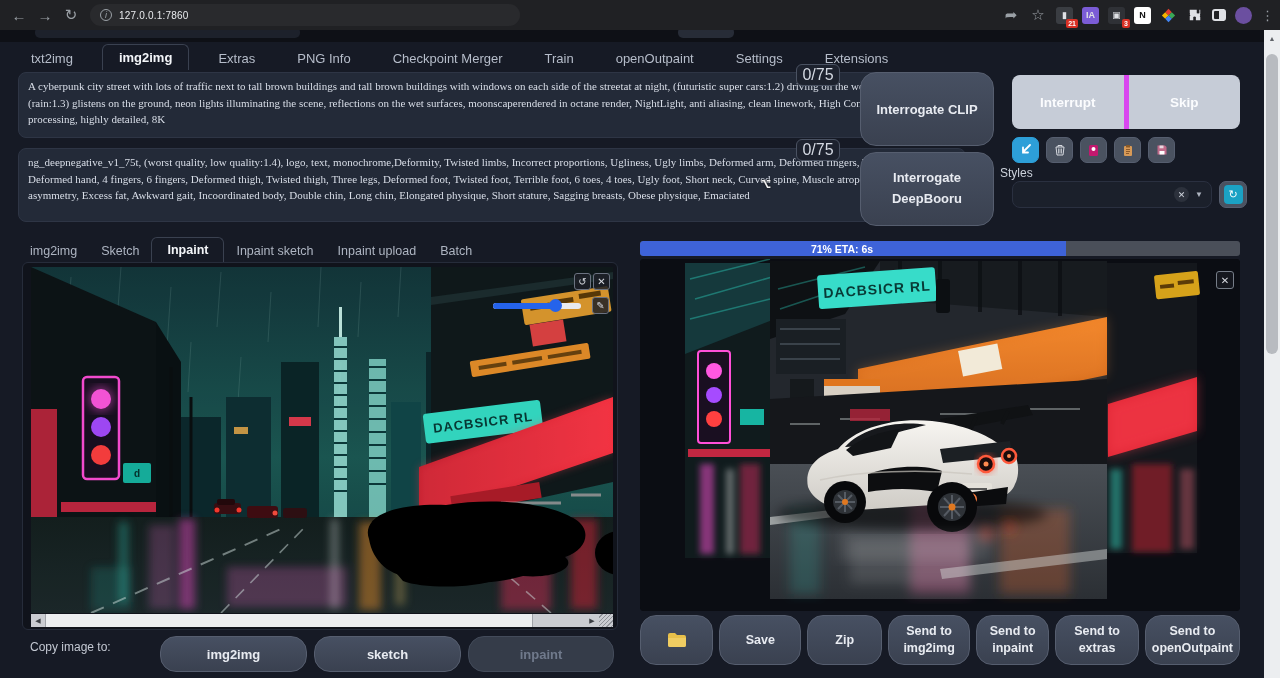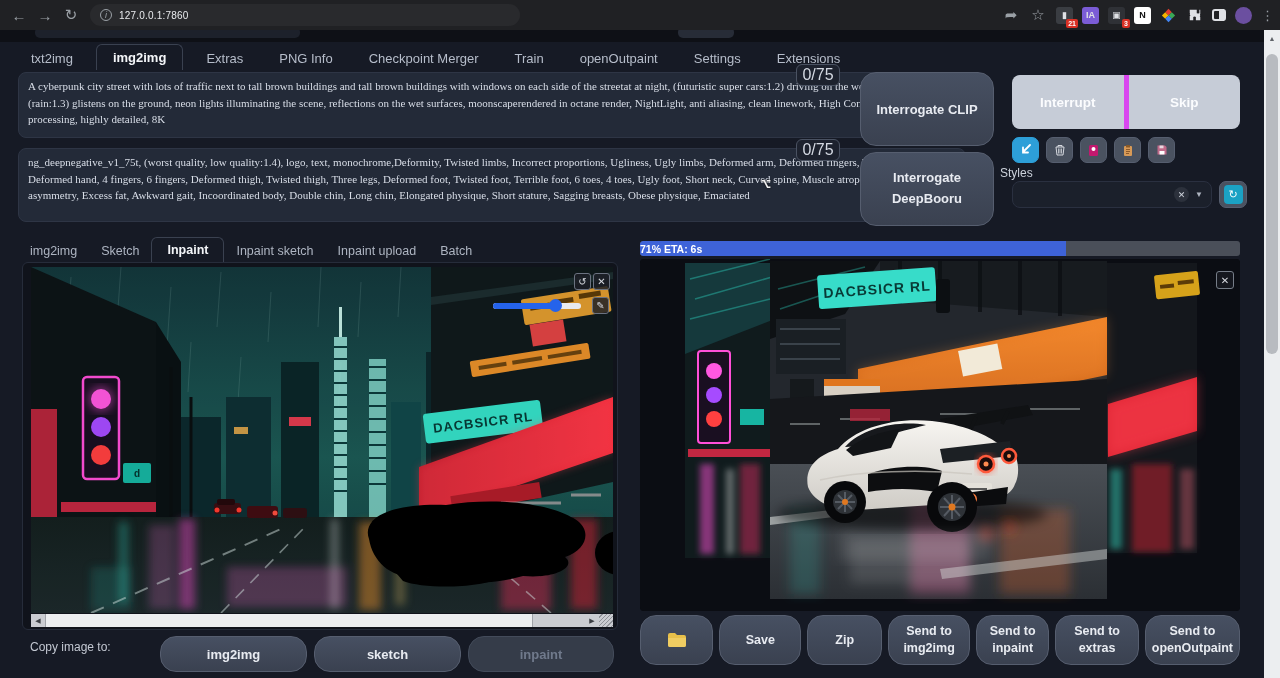--- a/index.html
+++ b/index.html
@@ -22,21 +22,21 @@
   .badge { position:absolute; right:-5px; bottom:-4px; background:#d93025; color:#fff;
     font-size:7px; line-height:9px; padding:0 2px; border-radius:2px; font-weight:bold; }
   .dot3 { color:#9aa0a6; font-size:13px; letter-spacing:0; }
 
   
   .page-strip { position:absolute; left:0; top:30px; width:1280px; height:12px; background:#0e1016; }
   .strip-a { position:absolute; left:35px; top:-3px; width:265px; height:11px; border-radius:5px; background:#1d212b; }
   .strip-b { position:absolute; left:678px; top:-3px; width:56px; height:11px; border-radius:5px; background:#272c37; }
 
   
-  .main-tabs { position:absolute; left:18px; top:44px; height:26px; display:flex; align-items:flex-end; gap:10px; z-index:5; }
+  .main-tabs { position:absolute; left:18px; top:44px; height:26px; display:flex; align-items:flex-end; gap:16px; z-index:5; }
   .mtab { color:#b6bdca; font-size:13px; padding:4px 13px; cursor:pointer; white-space:nowrap; }
   .mtab.active { color:#f4f6f9; font-weight:bold; border:1px solid #3a4150; border-bottom:none;
     border-radius:6px 6px 0 0; background:#161a25; padding:5px 16px; }
 
   
   .prompt-box { position:absolute; left:18px; width:948px; background:#232a38; border:1px solid #2e3545;
     border-radius:8px; color:#d9dee8; font-size:11px; line-height:1.5; padding:5px 9px; overflow:hidden;font-family:Liberation Serif, serif; }
   .prompt-pos { top:72px; height:66px; }
   .prompt-neg { top:148px; height:74px; }
   .counter { position:absolute; width:44px; height:22px; background:#1d222e; border:1px solid #4a5262;
@@ -103,21 +103,21 @@
   .copy-label { position:absolute; left:30px; top:640px; color:#c3c8d2; font-size:12px; }
   .copy-btn { position:absolute; top:636px; height:36px; font-size:13px; }
   .copy-img2img { left:160px; width:147px; }
   .copy-sketch  { left:314px; width:147px; }
   .copy-inpaint { left:468px; width:146px; background:#353c49; color:#707a8c; border-color:#434b5a; cursor:default; }
 
   
   .progress { position:absolute; left:640px; top:241px; width:600px; height:15px; background:#4a4f59;
     border-radius:3px; overflow:hidden; }
   .progress-fill { height:100%; background:#3e63d8; border-radius:3px 0 0 3px; display:flex;
-    align-items:center; justify-content:flex-start; padding-right:22px; }
+    align-items:center; justify-content:center; padding-right:22px; }
   .progress-text { color:#fff; font-size:10.5px; font-weight:bold; white-space:nowrap; }
   .output-wrap { position:absolute; left:640px; top:259px; width:600px; height:352px; background:#0b0d13;
     border-radius:4px; overflow:hidden; }
   .out-close { position:absolute; right:6px; top:12px; width:18px; height:18px; border:1px solid #767d88;
     border-radius:3px; background:rgba(25,28,35,.7); color:#d7dae0; font-size:10px; display:flex;
     align-items:center; justify-content:center; cursor:pointer; z-index:4; }
 
   
   .result-row { position:absolute; left:640px; top:615px; width:600px; height:50px; display:flex; gap:6px; }
   .rbtn { height:50px; font-size:12.5px; line-height:1.35; padding:0 6px; }

